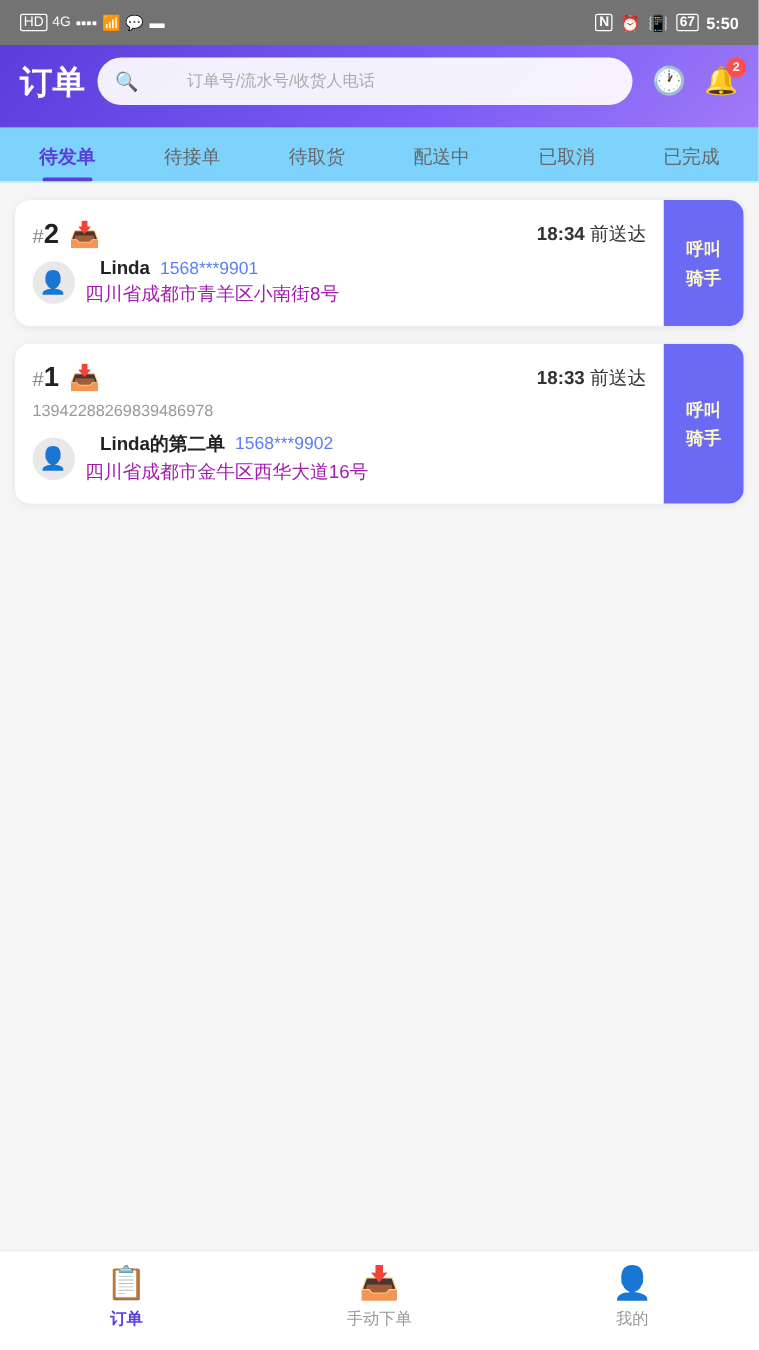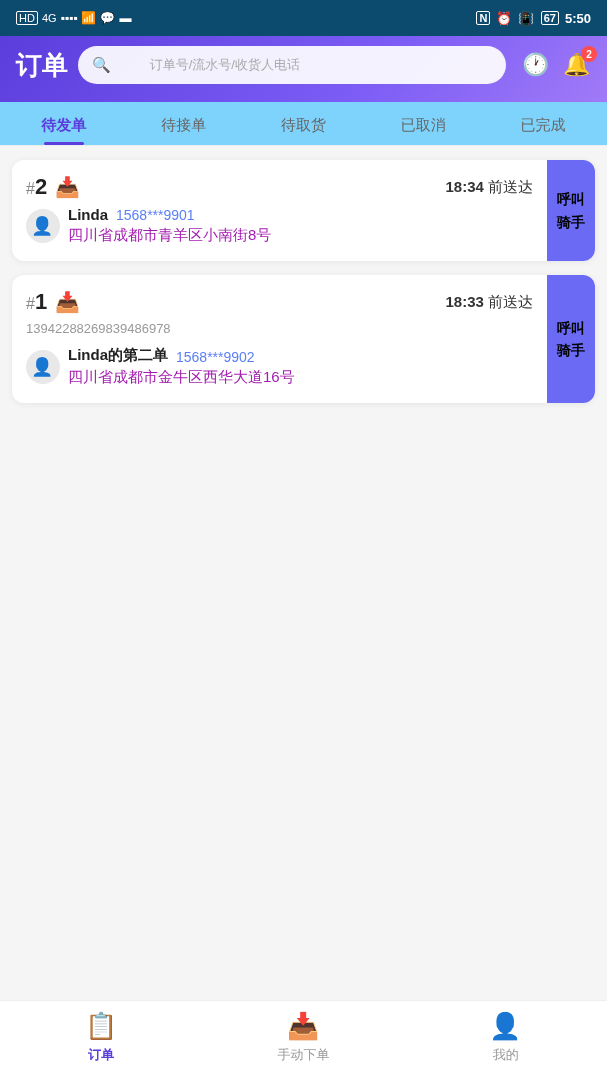--- a/index.html
+++ b/index.html
@@ -8,21 +8,21 @@
       width: 607px;
       min-height: 1080px;
       background: #f5f5f5;
       font-family: -apple-system, 'PingFang SC', 'Helvetica Neue', sans-serif;
       position: relative;
       overflow-x: hidden;
     }
 
     
     .status-bar {
-      background: #0c4a6e;
+      background: #737373;
       height: 36px;
       display: flex;
       align-items: center;
       justify-content: space-between;
       padding: 0 16px;
       color: #fff;
       font-size: 12px;
     }
     .status-left { display: flex; align-items: center; gap: 4px; }
     .status-right { display: flex; align-items: center; gap: 6px; font-size: 13px; font-weight: 600; }
@@ -197,42 +197,43 @@
       font-size: 18px;
       flex-shrink: 0;
     }
     .contact-info {
       display: flex;
       flex-direction: column;
       gap: 3px;
     }
     .contact-name-row {
       display: flex;
-      align-items: flex-end;
+      align-items: flex-start;
       gap: 8px;
+      margin-left: 12px;
     }
     .contact-name {
       font-size: 15px;
       font-weight: 600;
       color: #222;
     }
     .contact-phone {
       font-size: 14px;
       color: #5a7ff5;
     }
     .contact-address {
       font-size: 15px;
       color: #a21caf;
     }
 
     
     .call-btn {
-      width: 48px;
+      width: 64px;
       background: #6a6af5;
-      color: #000000;
+      color: #fef9c3;
       display: flex;
       align-items: center;
       justify-content: center;
       font-size: 14px;
       font-weight: 600;
       cursor: pointer;
       writing-mode: initial;
       flex-direction: column;
       text-align: center;
       line-height: 1.6;
@@ -323,20 +324,23 @@
   <div class="tab-item active">
     <span>待发单</span>
   </div>
   <div class="tab-item">
     <span>待接单</span>
   </div>
   <div class="tab-item">
     <span>待取货</span>
   </div>
   <div class="tab-item">
+    <span>配送中</span>
+  </div>
+  <div class="tab-item">
     <span>已取消</span>
   </div>
   <div class="tab-item">
     <span>已完成</span>
   </div>
 </div>
 
 <div class="page-content">
 
   <div class="orders-list">

